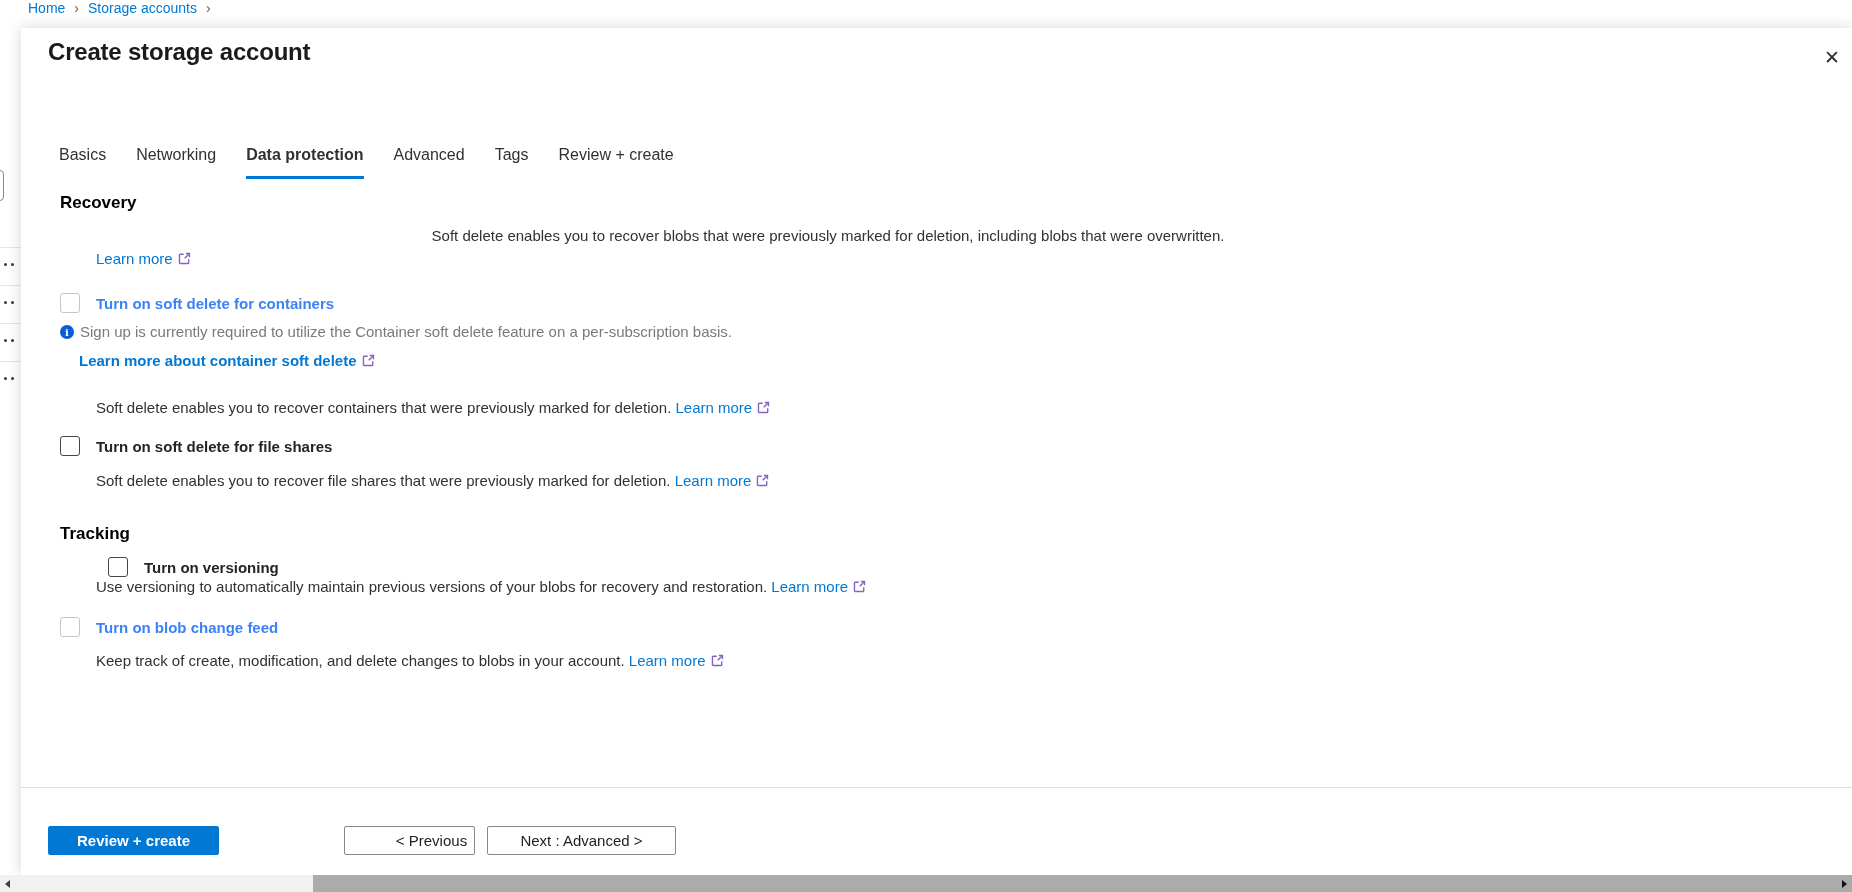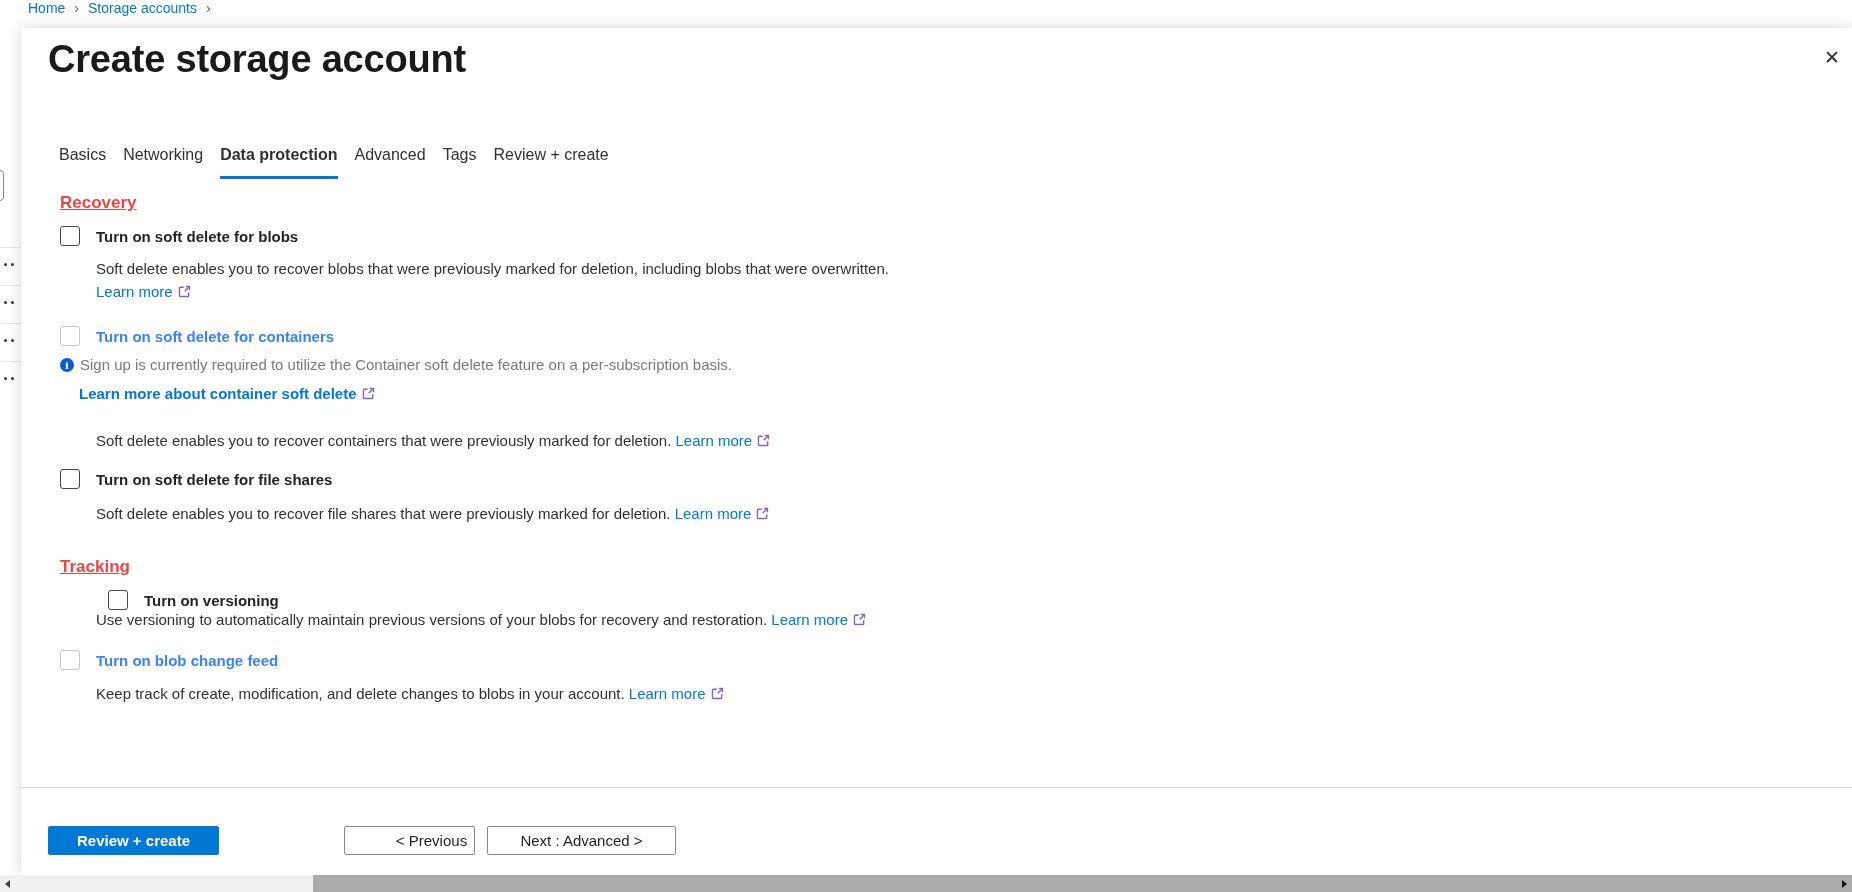--- a/index.html
+++ b/index.html
@@ -15,36 +15,36 @@
   .strip-divider { position:absolute; left:0; width:22px; height:1px; background:#e6e6e6; }
   .strip-dots { position:absolute; left:4px; display:flex; gap:4px; }
   .strip-dots i { width:3px; height:3px; border-radius:50%; background:#3b3a39; }
   .strip-checkbox { position:absolute; left:-13px; top:170px; width:17px; height:31px;
     border:1.5px solid #8a8886; border-radius:4px; background:#fff; }
 
   
   .panel { position:absolute; left:21px; top:28px; right:0; bottom:17px; background:#fff;
     box-shadow:0 0 14px rgba(0,0,0,.16); z-index:2; }
 
-  .page-title { position:absolute; left:27px; top:10px; font-size:38px; font-weight:600;
+  .page-title { position:absolute; left:27px; top:10px; font-size:24px; font-weight:600;
     color:#1b1a19; letter-spacing:-.2px; }
 
   .close-btn { position:absolute; top:17px; right:8px; width:24px; height:24px;
     display:flex; align-items:center; justify-content:center; cursor:pointer;
     font-size:19px; font-weight:300; color:#323130; line-height:1; }
 
   
-  .tabs { position:absolute; left:38px; top:118px; display:flex; gap:17px; }
+  .tabs { position:absolute; left:38px; top:118px; display:flex; gap:30px; }
   .tab { font-size:16px; color:#323130; padding-bottom:12px; border-bottom:3px solid transparent;
     cursor:pointer; white-space:nowrap; }
   .tab.active { font-weight:600; border-bottom-color:#0078d4; }
 
   
   .content { position:absolute; left:39px; top:165px; width:1500px; }
-  .section-heading { font-size:17px; font-weight:600; color:#ef4444;text-decoration:underline; }
+  .section-heading { font-size:17px; font-weight:600; color:#000000; }
 
   .opt-row { display:flex; align-items:center; }
   .checkbox { width:20px; height:20px; border:1.5px solid #484644; border-radius:3px;
     background:#fff; flex:0 0 auto; cursor:pointer; }
   .checkbox.disabled { border-color:#c8c6c4; cursor:default; }
   .opt-label { margin-left:16px; font-size:15px; font-weight:600; color:#252423; cursor:pointer; }
   .opt-label.disabled { color:#3b82f6; cursor:default; }
 
   .desc { margin-left:36px; font-size:15px; line-height:19px; color:#323130; }
   a.lm { color:#0078d4; text-decoration:none; font-size:15px; cursor:pointer; white-space:nowrap; }
@@ -53,21 +53,21 @@
   .ext svg { display:block; }
 
   .info-row { margin-top:10px; display:flex; align-items:flex-start; font-size:15px; color:#7a7a78; }
   .info-icon { width:14px; height:14px; border-radius:50%; background:#0b5cd5; color:#fff;
     font-size:10px; font-weight:700; font-family:"DejaVu Serif", serif;
     display:flex; align-items:center; justify-content:center; flex:0 0 auto;
     margin:2px 6px 0 0; }
 
   
   .m-blobs-row   { margin-top:13px; }
-  .m-blobs-desc  { margin-top:13px; }
+  .m-blobs-desc  { margin-top:13px;text-align:center; }
   .m-blobs-lm    { margin-top:5px;  margin-left:36px; }
   .m-cont-row    { margin-top:25px; }
   .m-signup-link { margin-top:12px;  margin-left:19px; }
   .m-cont-desc   { margin-top:28px; }
   .m-fs-row      { margin-top:19px; }
   .m-fs-desc     { margin-top:15px; }
   .m-tracking    { margin-top:34px; }
   .m-ver-row     { margin-top:13px;padding-left:48px; }
   .m-ver-desc    { }
   .m-feed-row    { margin-top:21px; }
@@ -134,24 +134,20 @@
     <div class="tab active">Data protection</div>
     <div class="tab">Advanced</div>
     <div class="tab">Tags</div>
     <div class="tab">Review + create</div>
   </div>
 
   <div class="content">
 
     <div class="section-heading">Recovery</div>
 
-    <div class="opt-row m-blobs-row">
-      <span class="checkbox"></span>
-      <span class="opt-label">Turn on soft delete for blobs</span>
-    </div>
     <div class="desc m-blobs-desc">Soft delete enables you to recover blobs that were previously marked for deletion, including blobs that were overwritten.</div>
     <div class="m-blobs-lm"><a class="lm"><span>Learn more</span><span class="ext"><svg width="13" height="13" viewBox="0 0 16 16">
               <path d="M13.2 9v4.2a1 1 0 0 1-1 1H2.8a1 1 0 0 1-1-1V3.8a1 1 0 0 1 1-1H7" fill="none" stroke="currentColor" stroke-width="1.7"></path>
               <path d="M9.6 1.9h4.5v4.5" fill="none" stroke="currentColor" stroke-width="1.7"></path>
               <path d="M13.9 2.1 8.3 7.7" fill="none" stroke="currentColor" stroke-width="1.7"></path>
             </svg></span></a></div>
 
     <div class="opt-row m-cont-row">
       <span class="checkbox disabled"></span>
       <span class="opt-label disabled">Turn on soft delete for containers</span>

